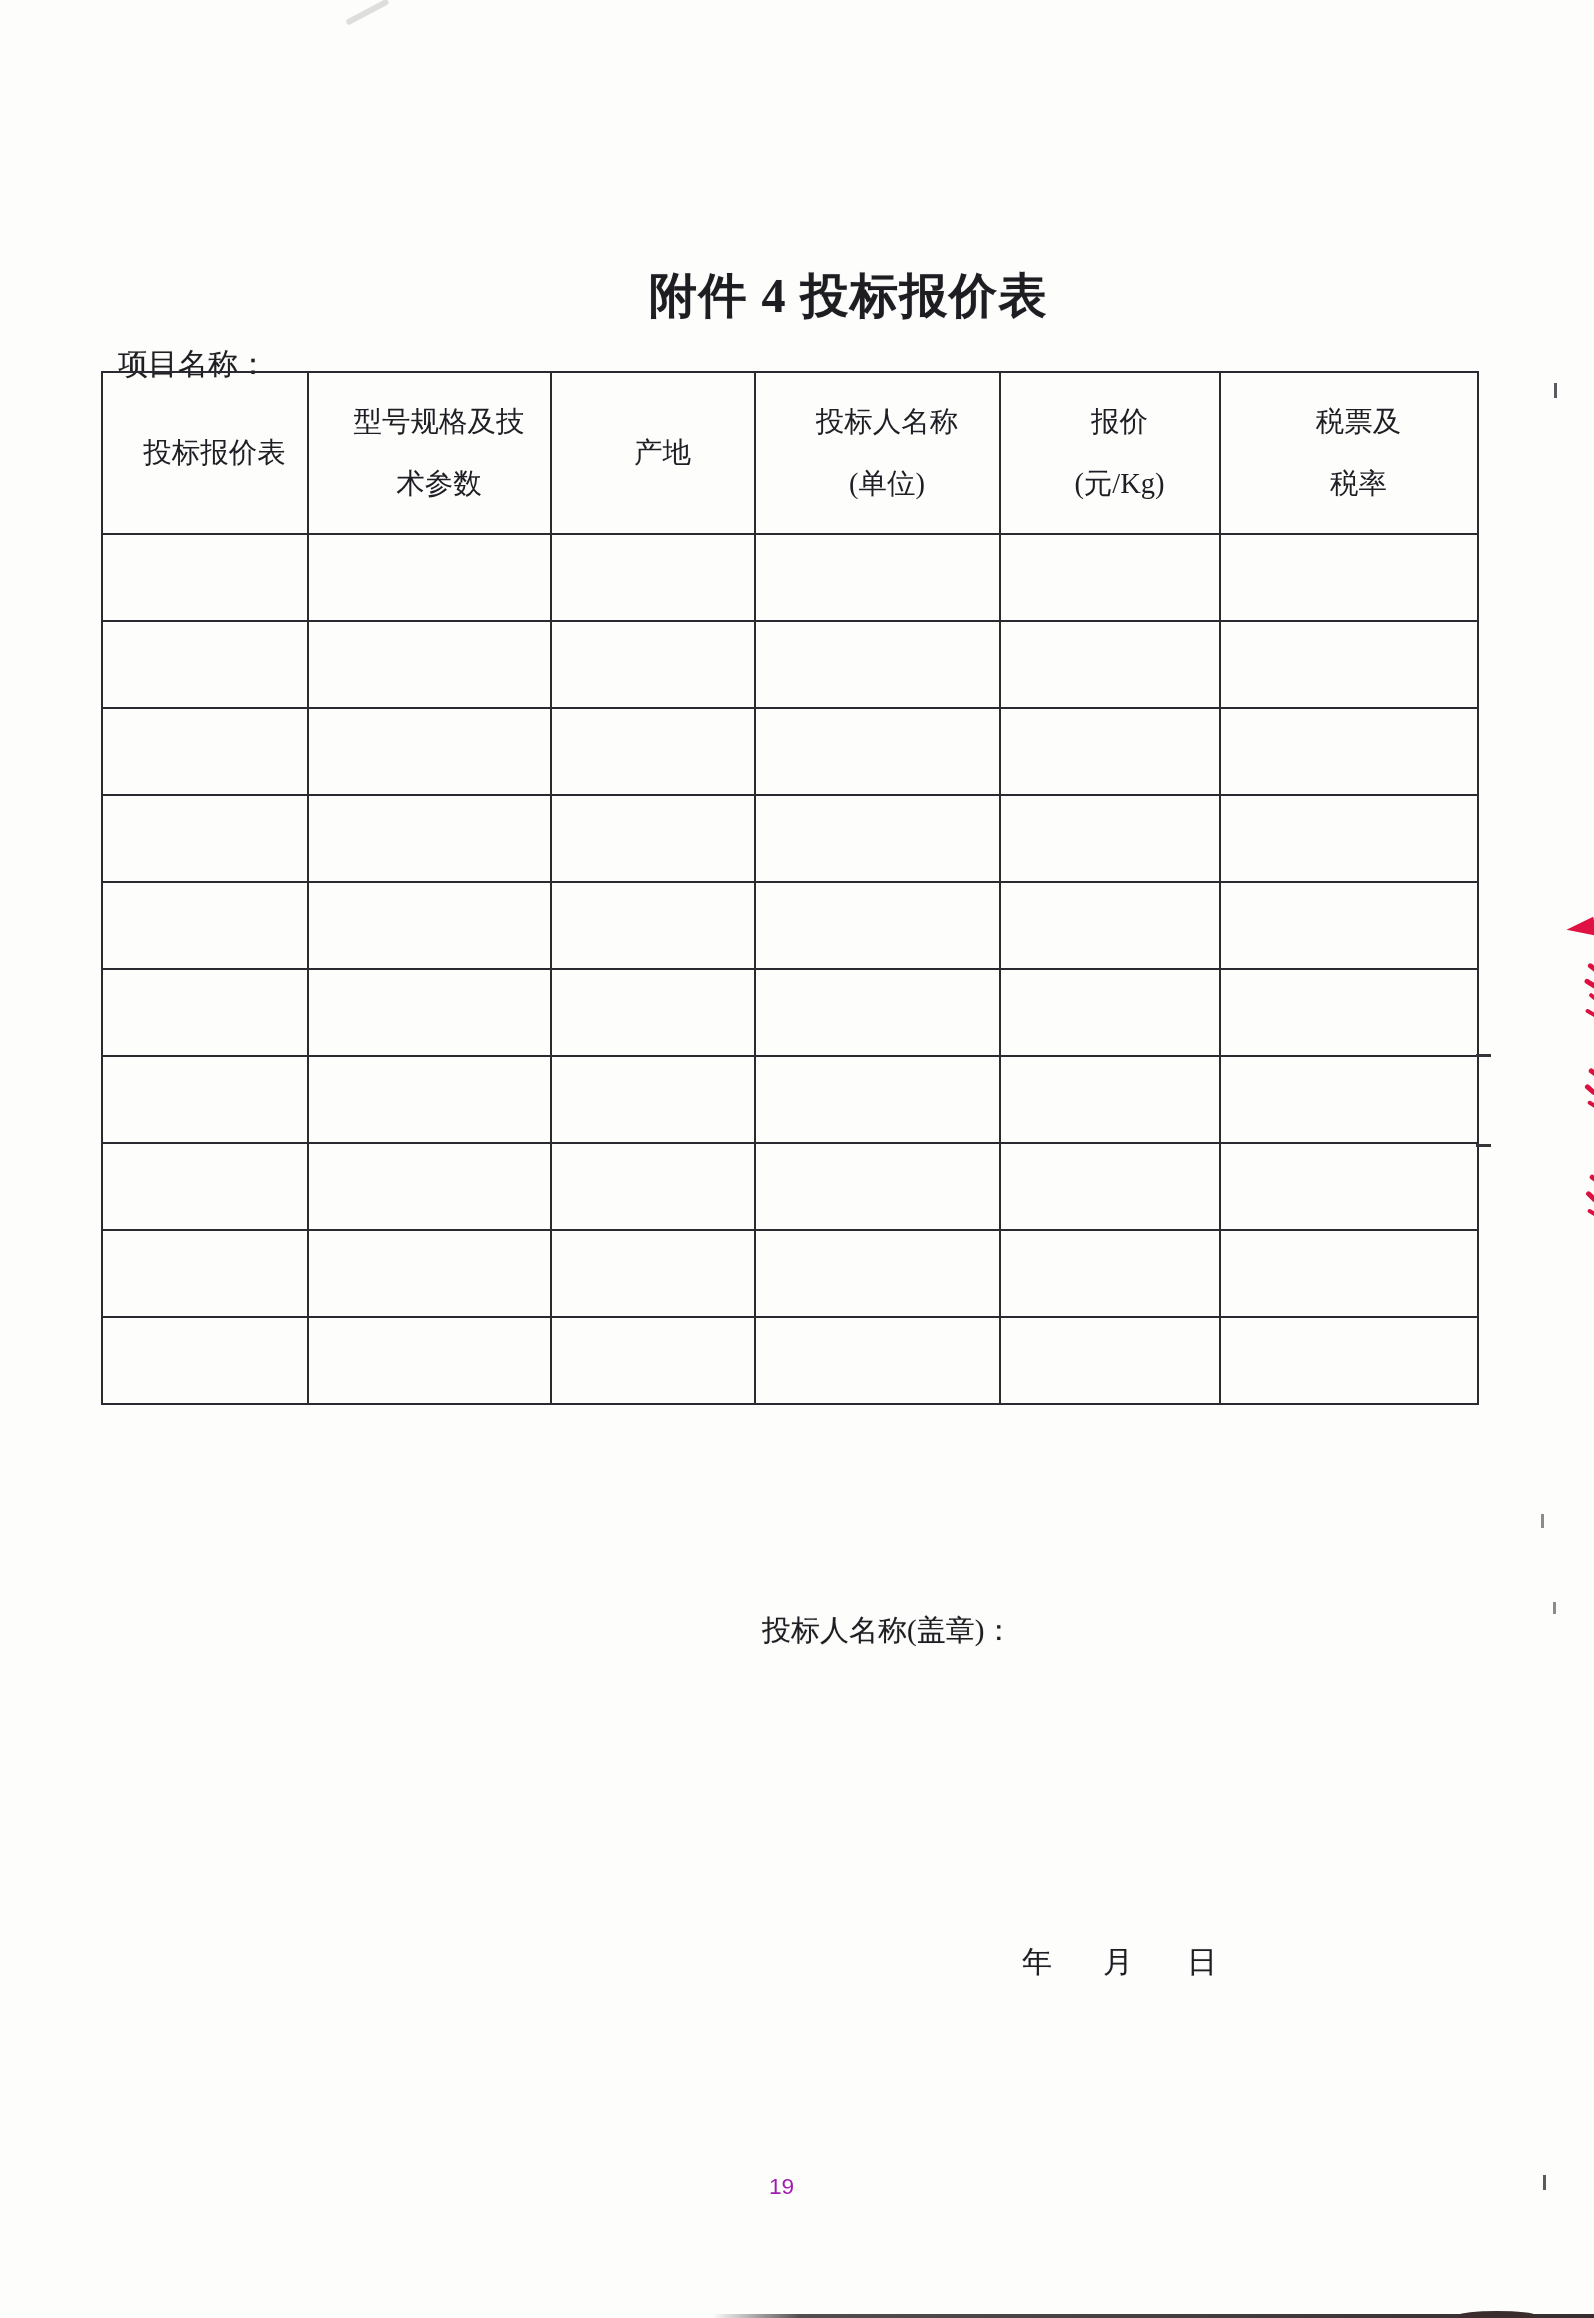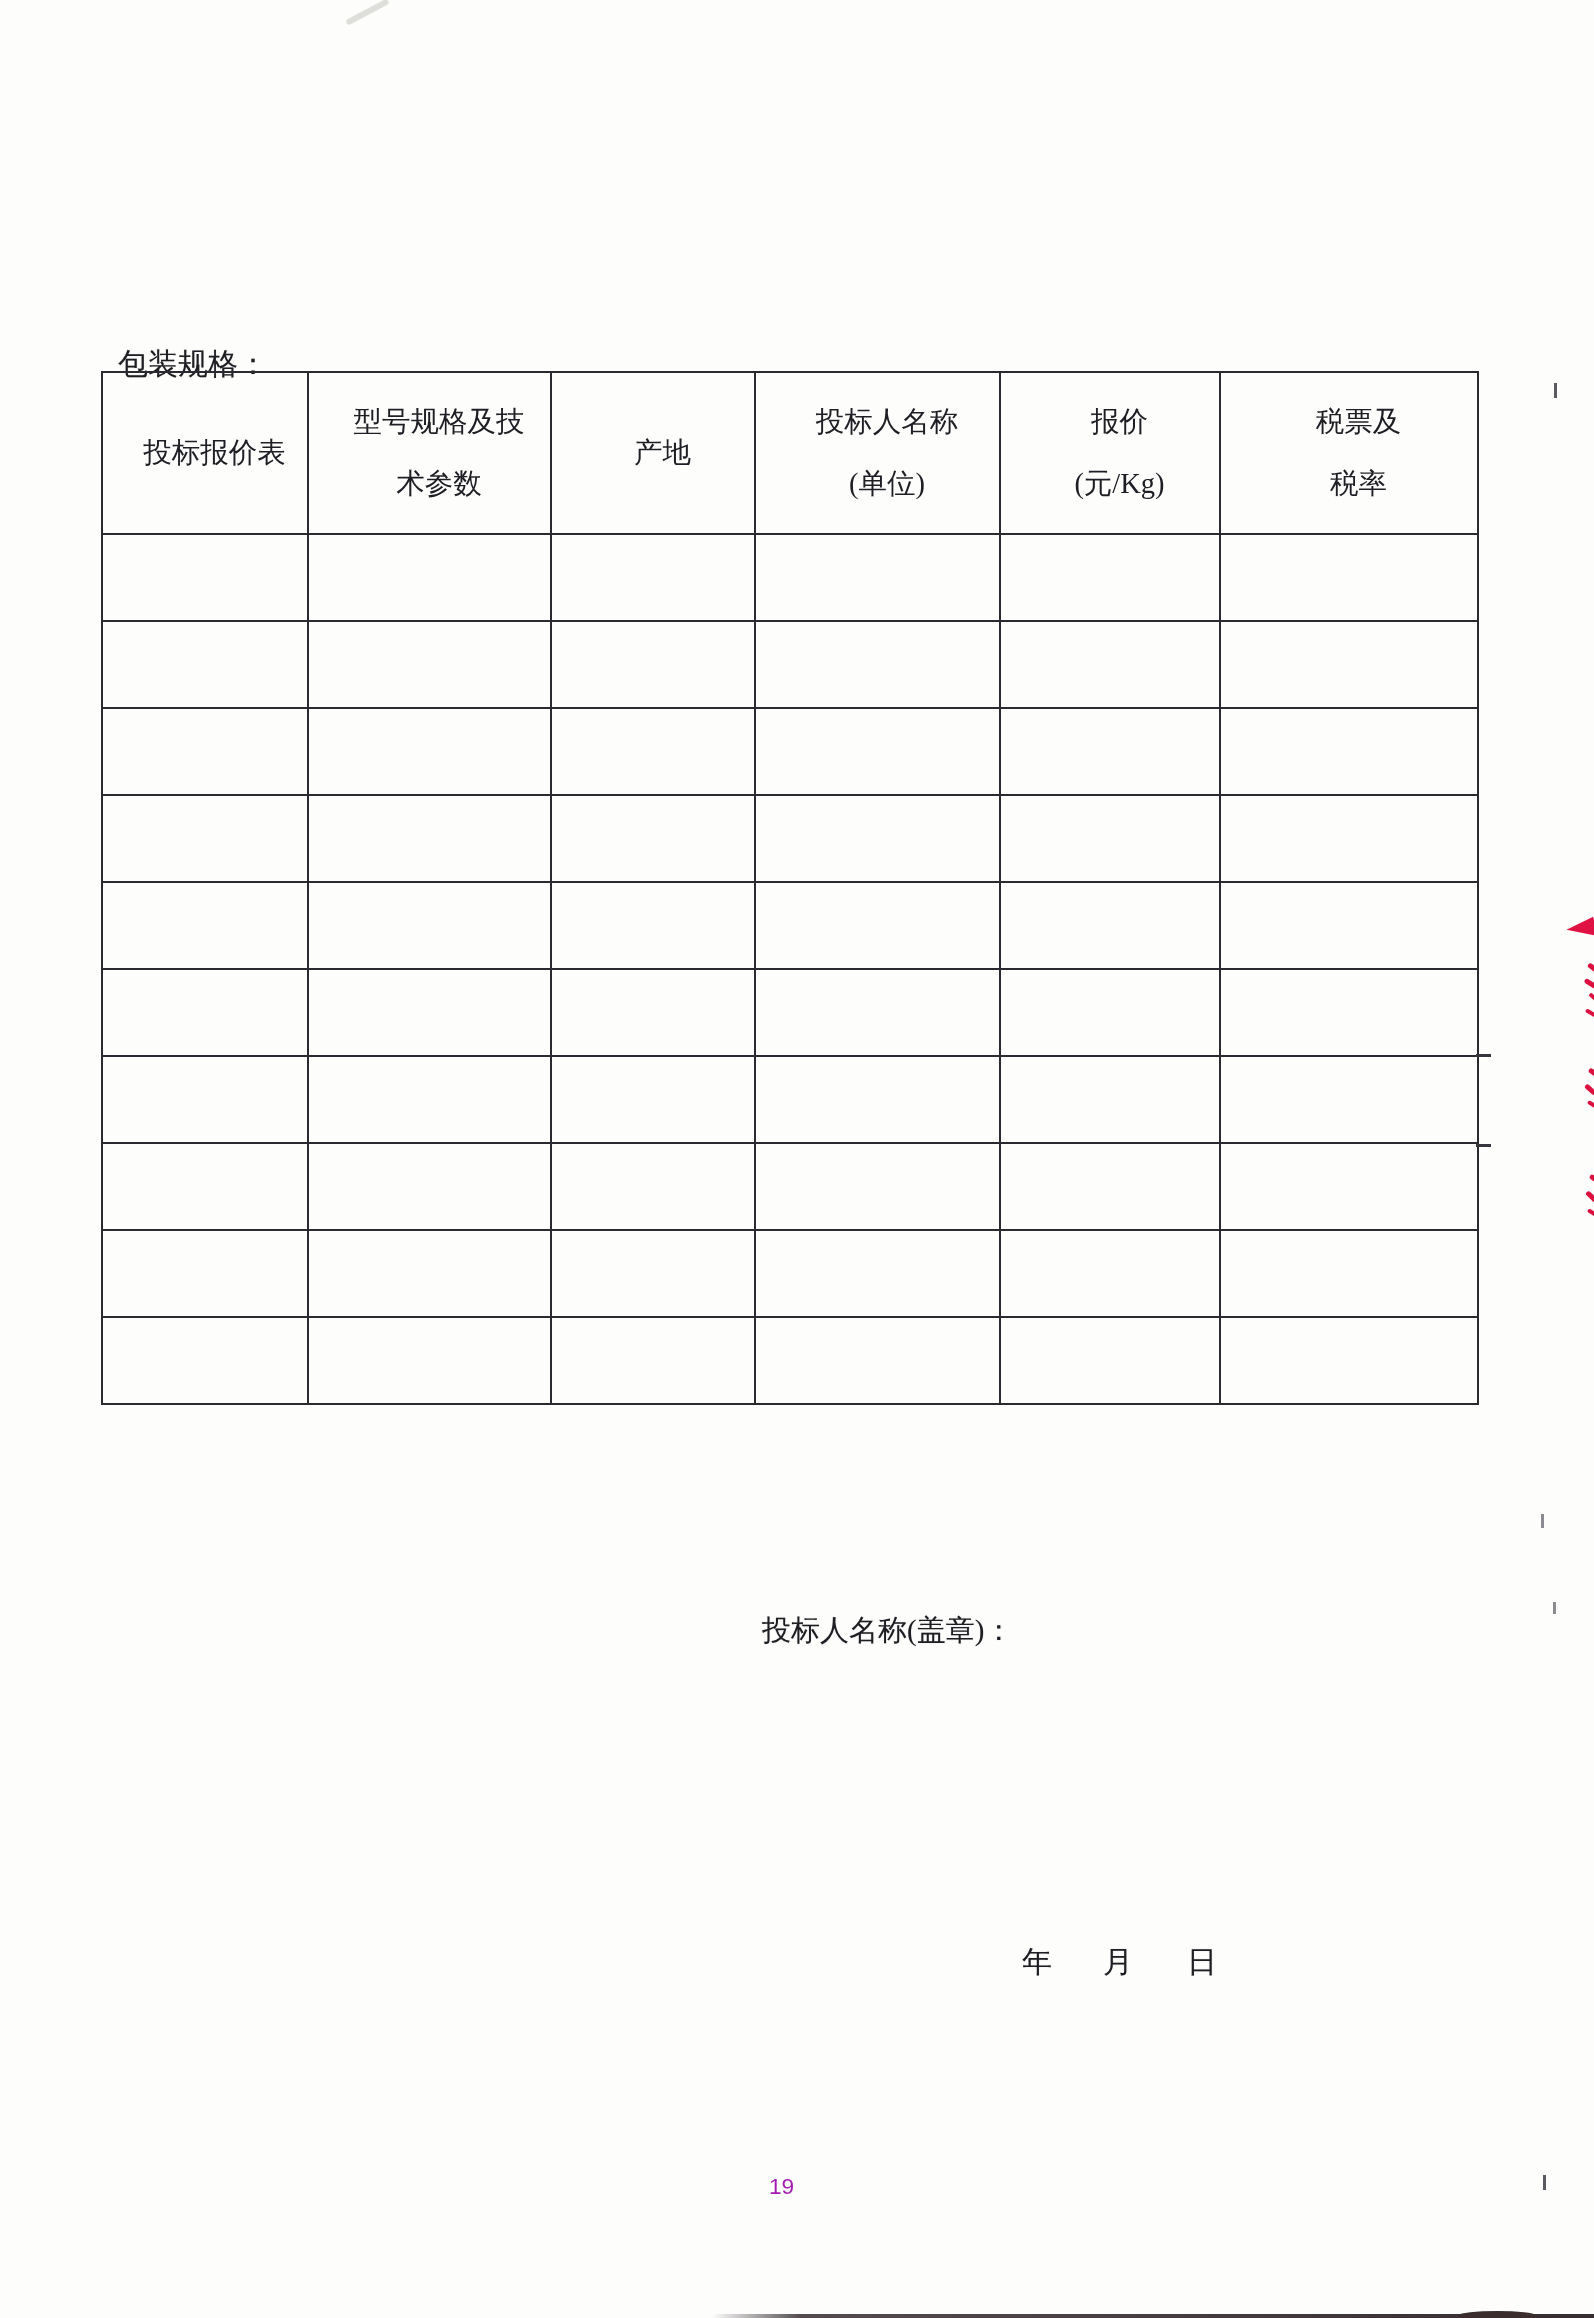--- a/index.html
+++ b/index.html
@@ -85,22 +85,23 @@
   .scan-edge-bump {
     position:absolute; left:1459px; bottom:0; width:76px; height:8.3px;
     background:#3b2c2e; border-radius:100% 100% 0 0;
   }
 </style>
 </head>
 <body>
 
 <div class="page">
 
-
-  <div class="project soft">包装规格：</div>
+  <h1 class="title soft">附件 4 投标报价表</h1>
+
+  <div class="project soft">项目名称：</div>
 
   <table class="quote-table">
     <colgroup>
       <col class="c1">
         <col class="c2">
         <col class="c3">
         <col class="c4">
         <col class="c5">
         <col class="c6">
     </colgroup>

